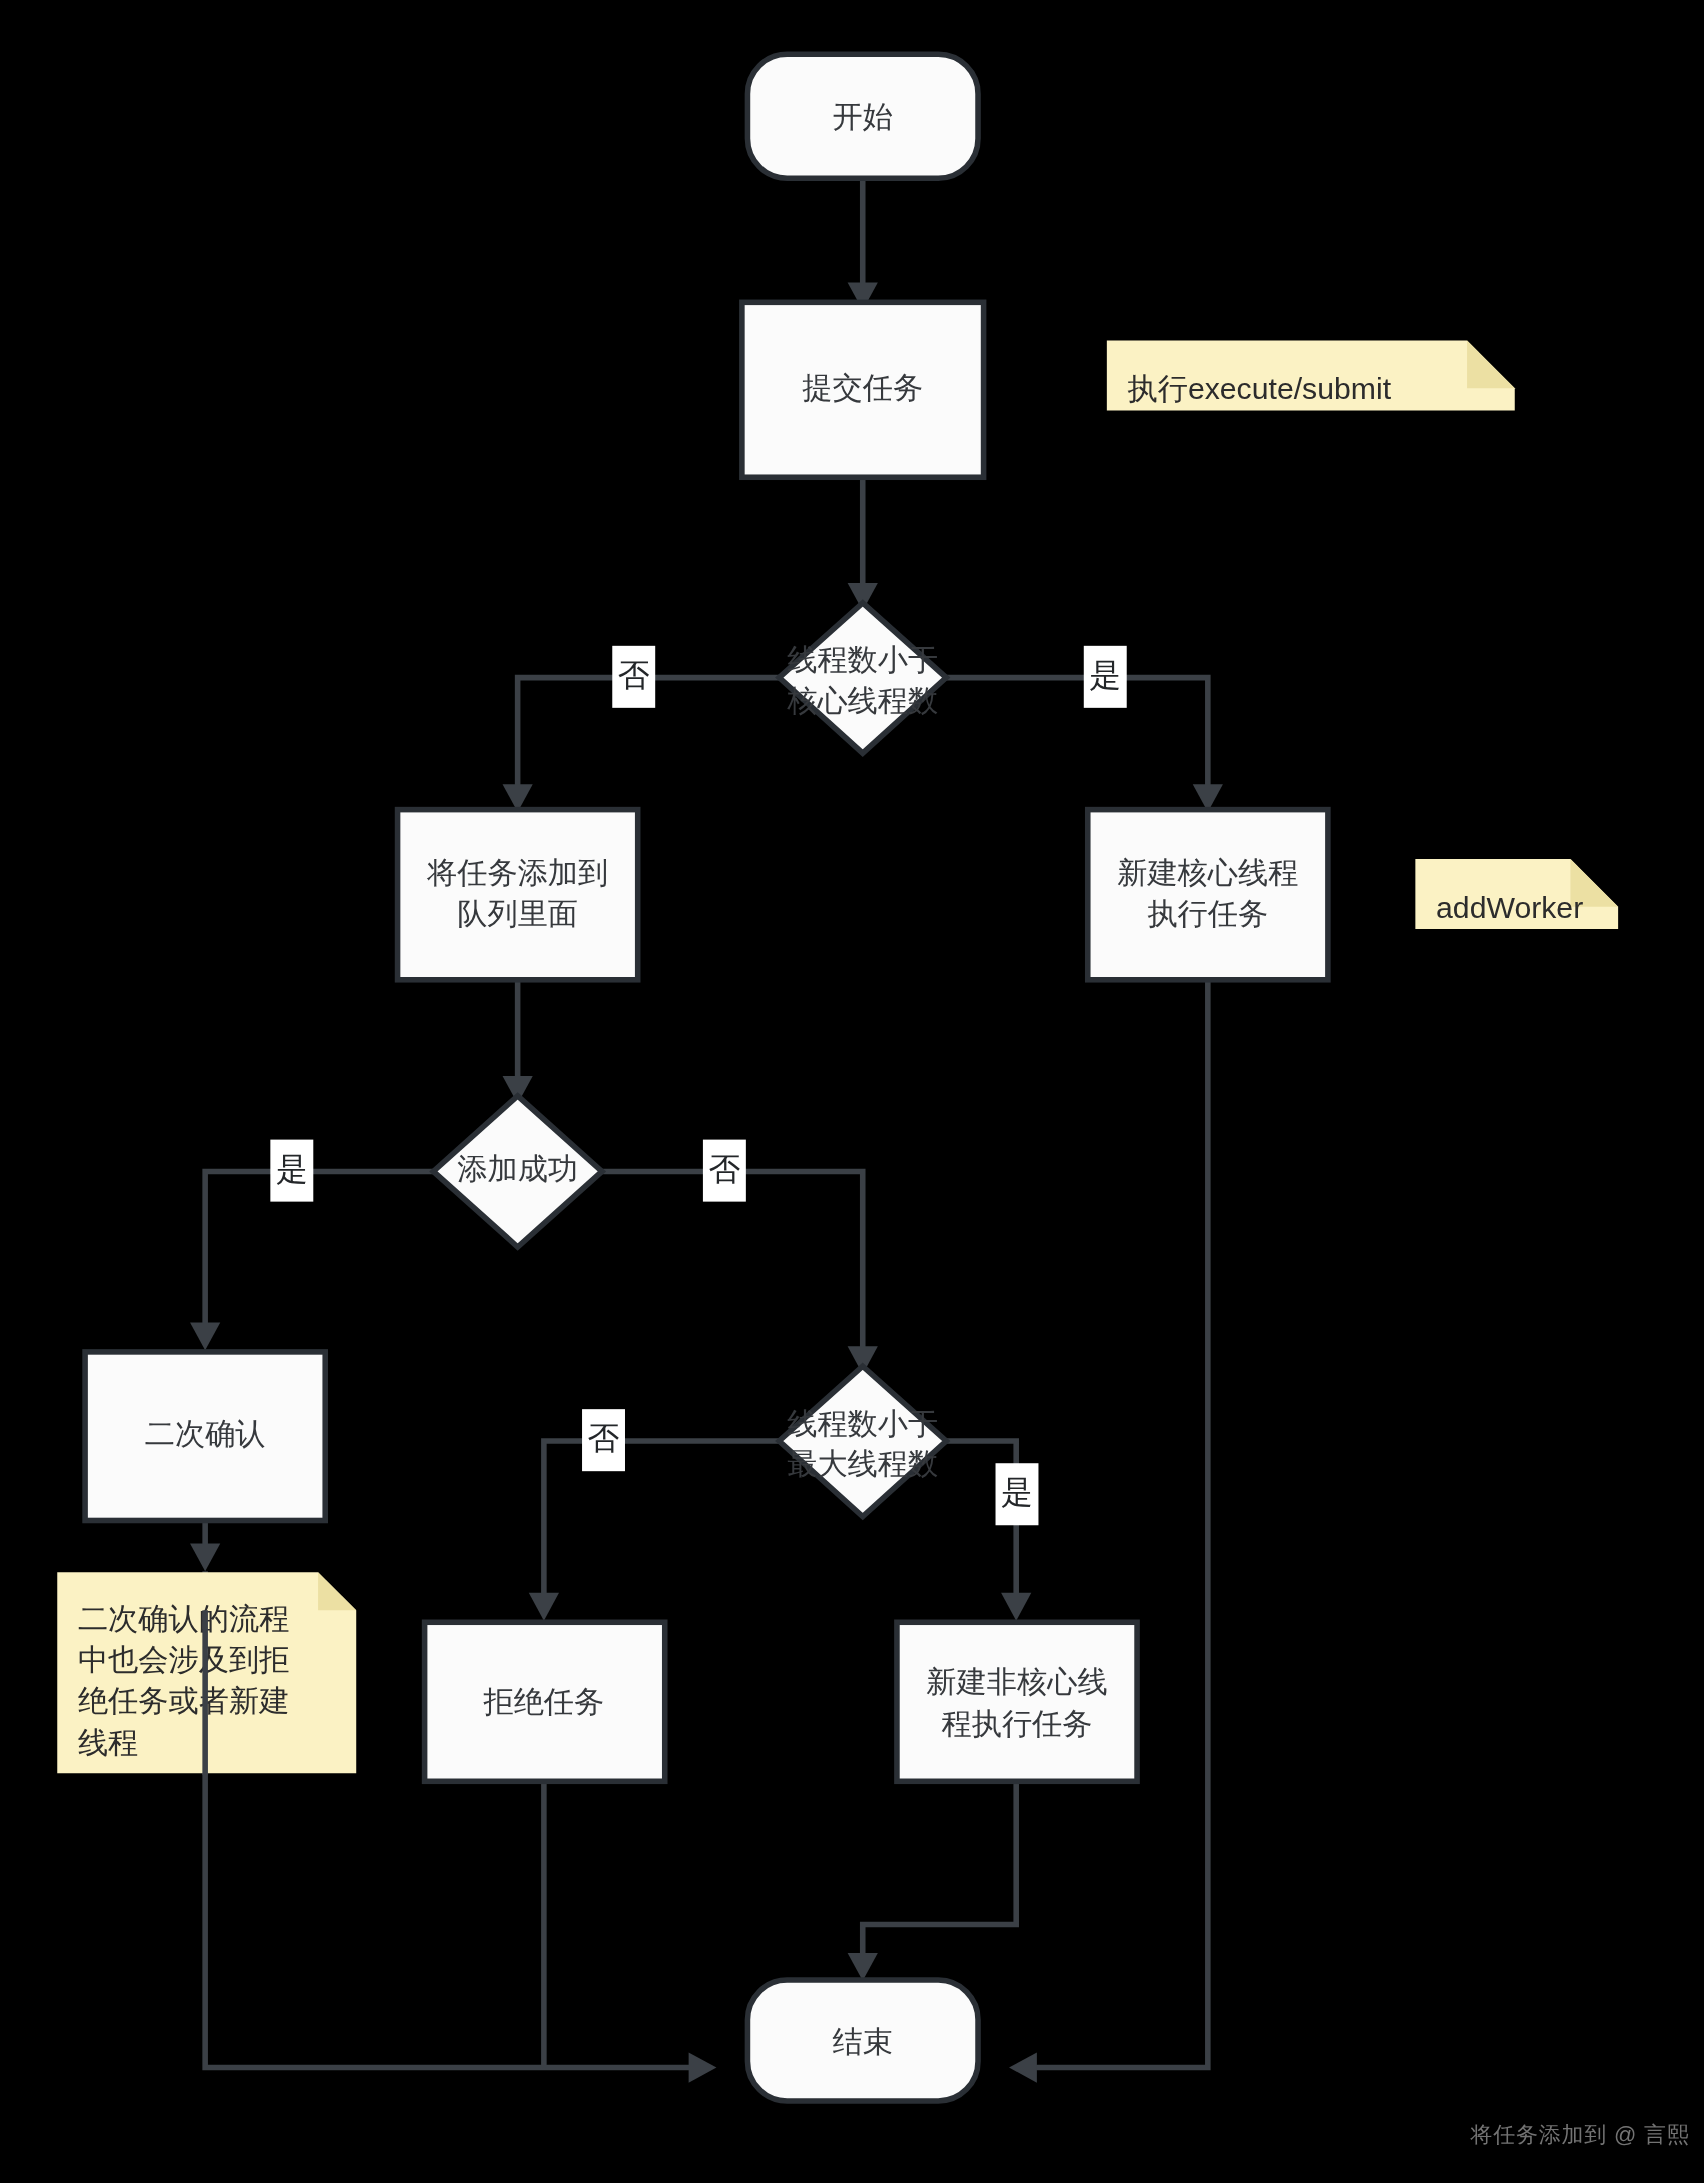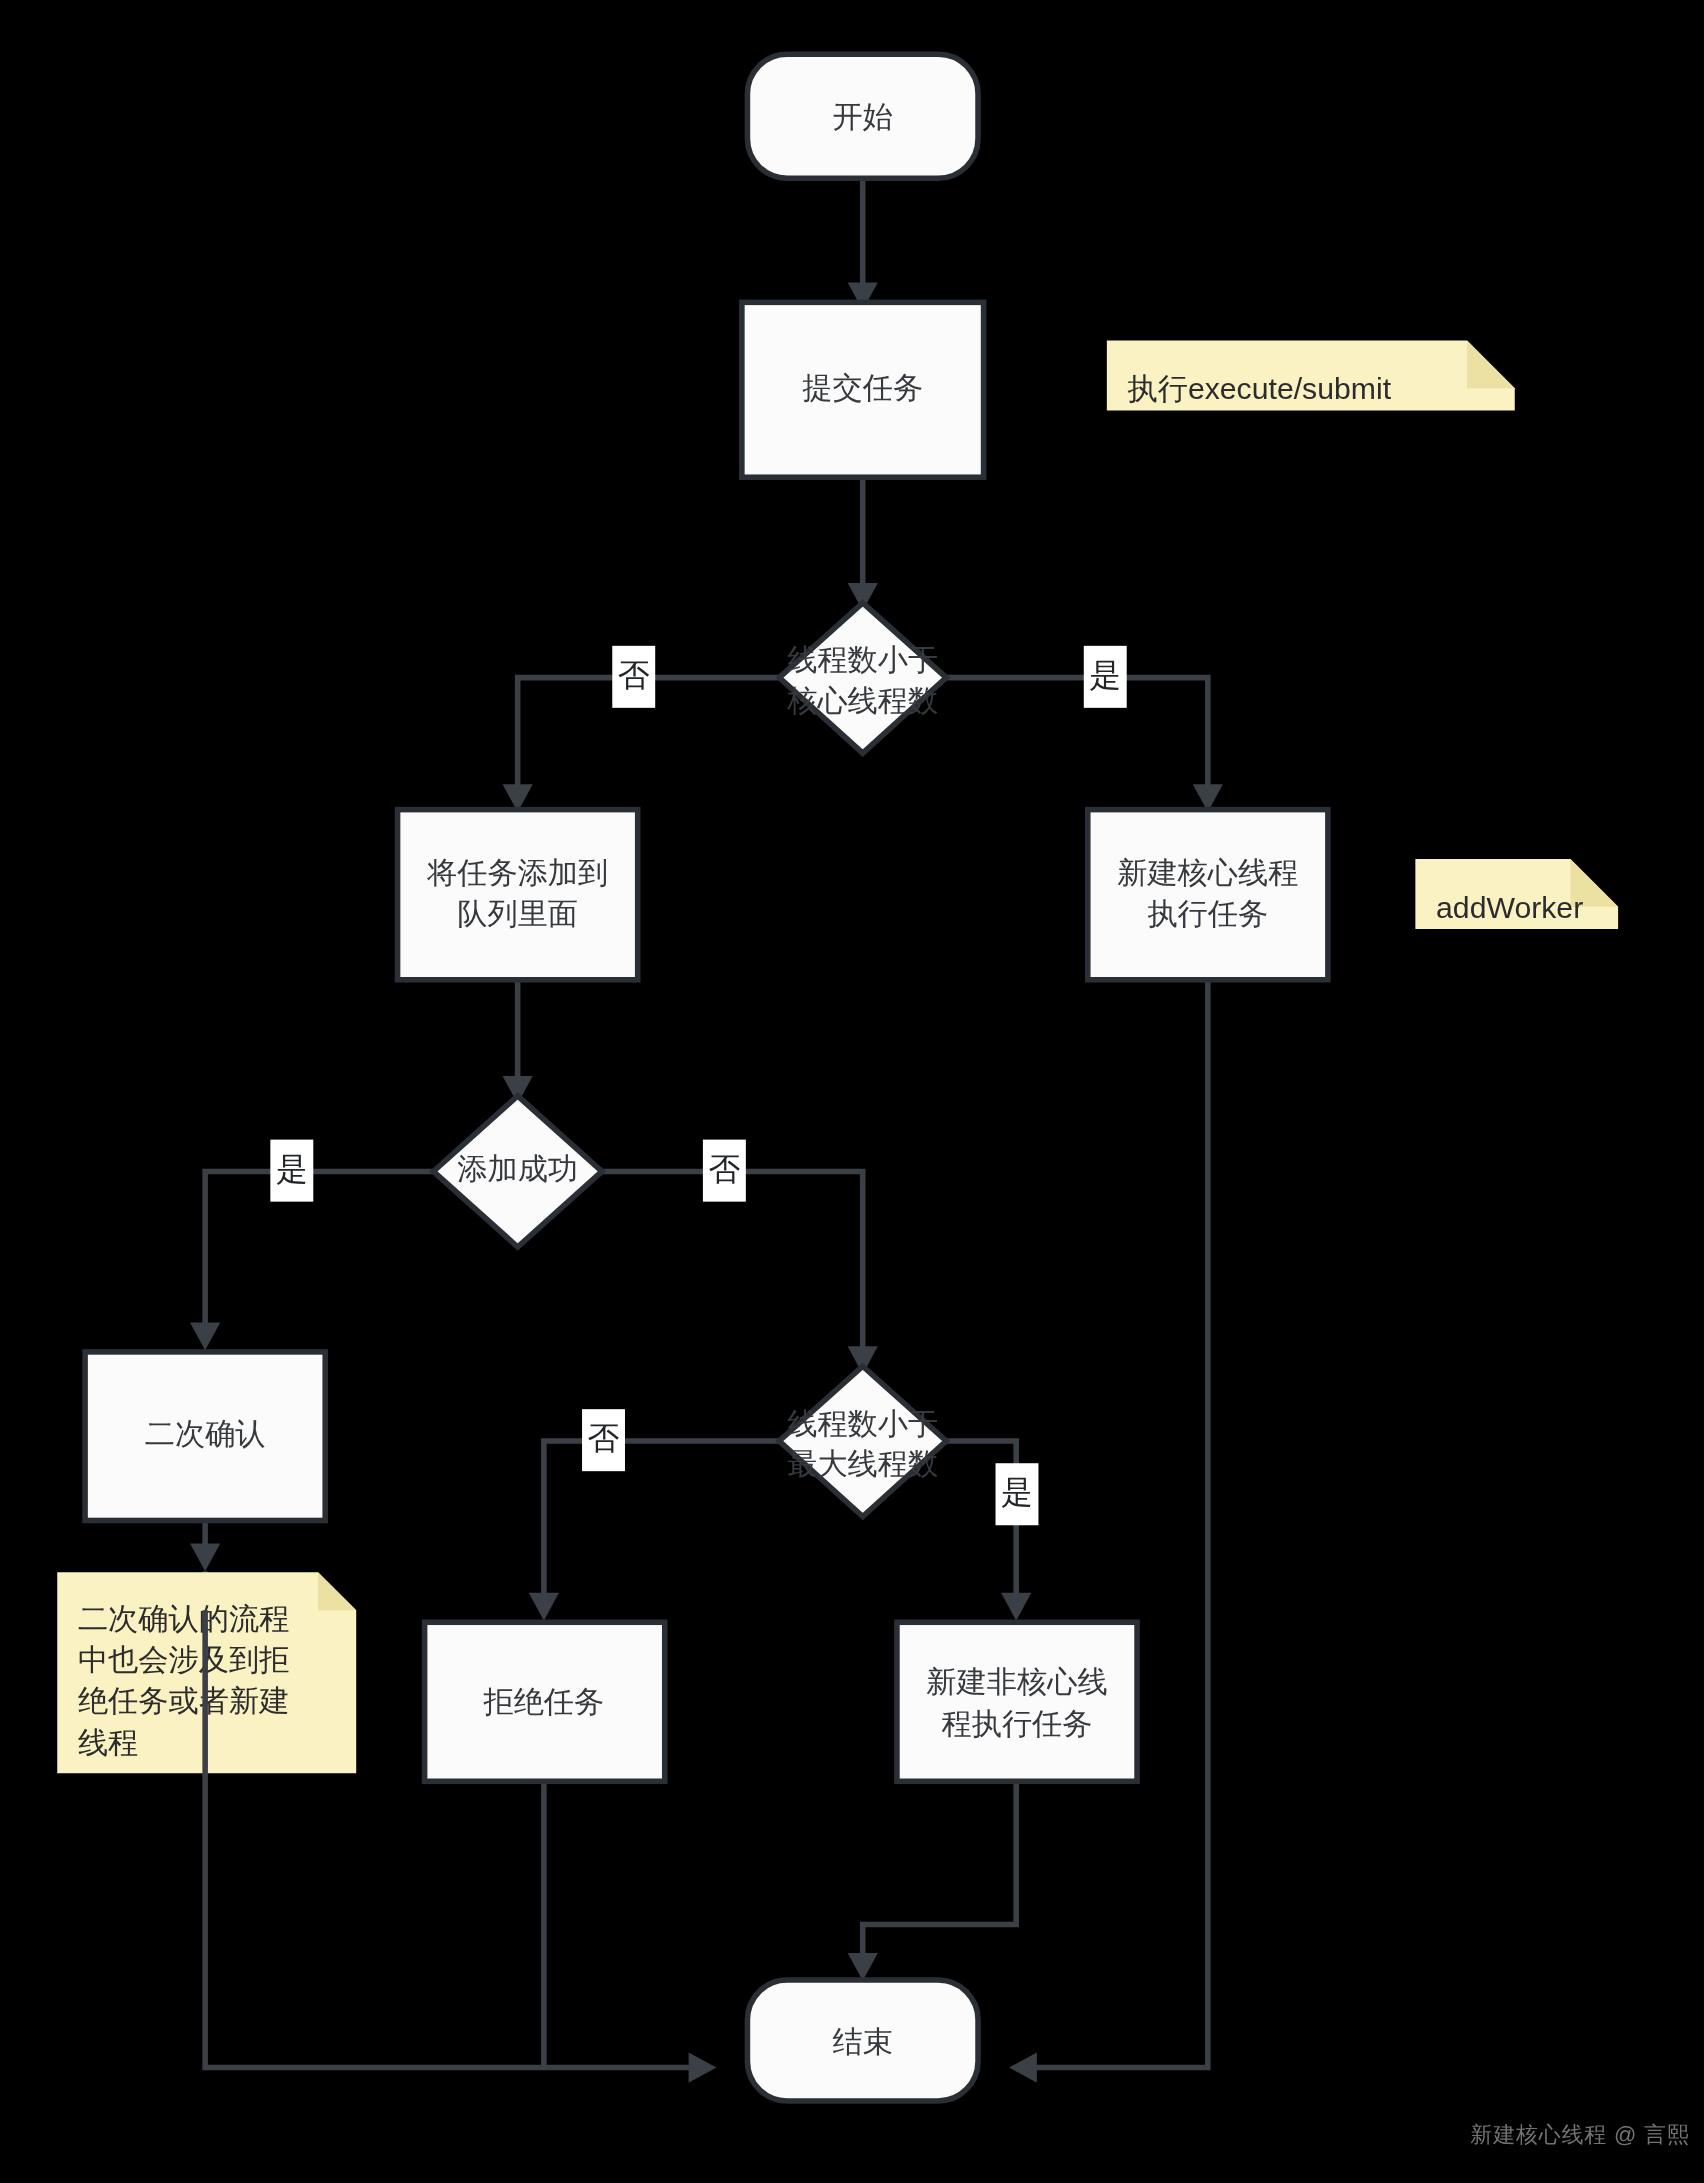--- a/index.html
+++ b/index.html
@@ -279,15 +279,15 @@
         <text class="note-text" x="98" y="2090">中也会涉及到拒</text>
         <text class="note-text" x="98" y="2142">绝任务或者新建</text>
         <text class="note-text" x="98" y="2194">线程</text>
       </g>
 
       <path class="edge" d="M 258 2025 L 258 2232"></path>
     </g>
 
   </svg>
 
-  <div class="watermark-text">新建核心线程 @ 言熙</div>
+  <div class="watermark-text">将任务添加到 @ 言熙</div>
 </div>
 
 
 </body></html>

